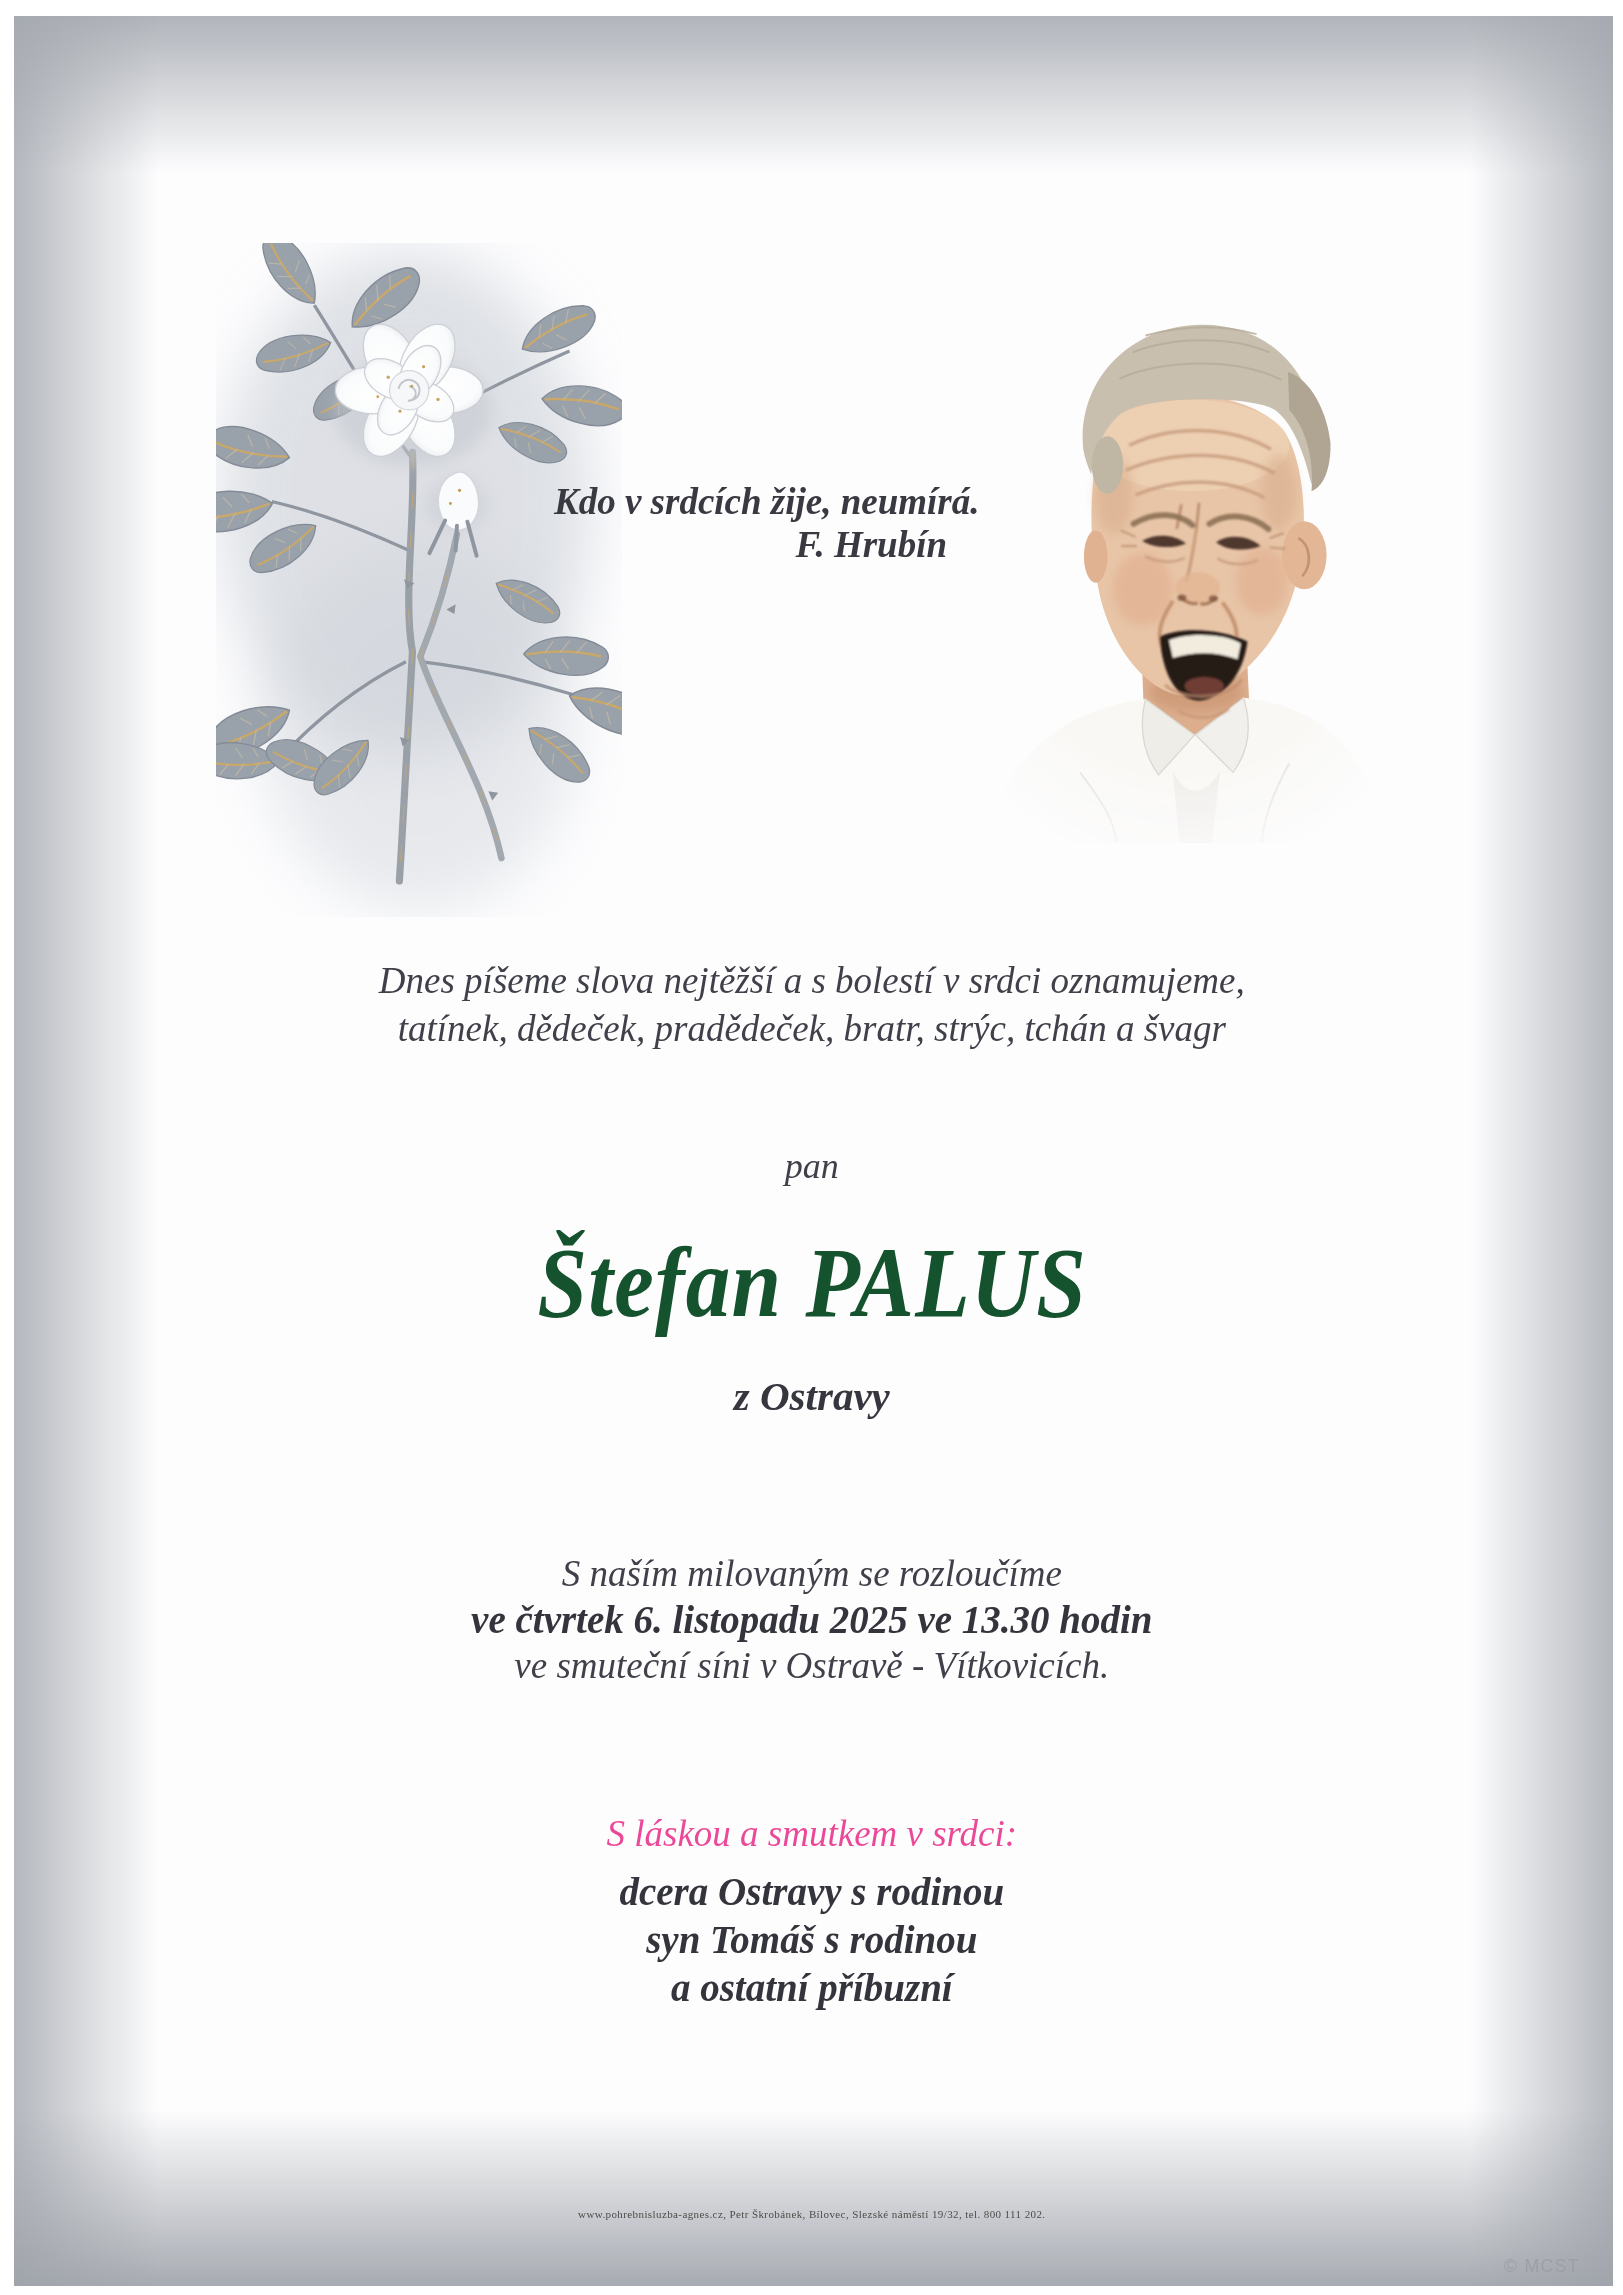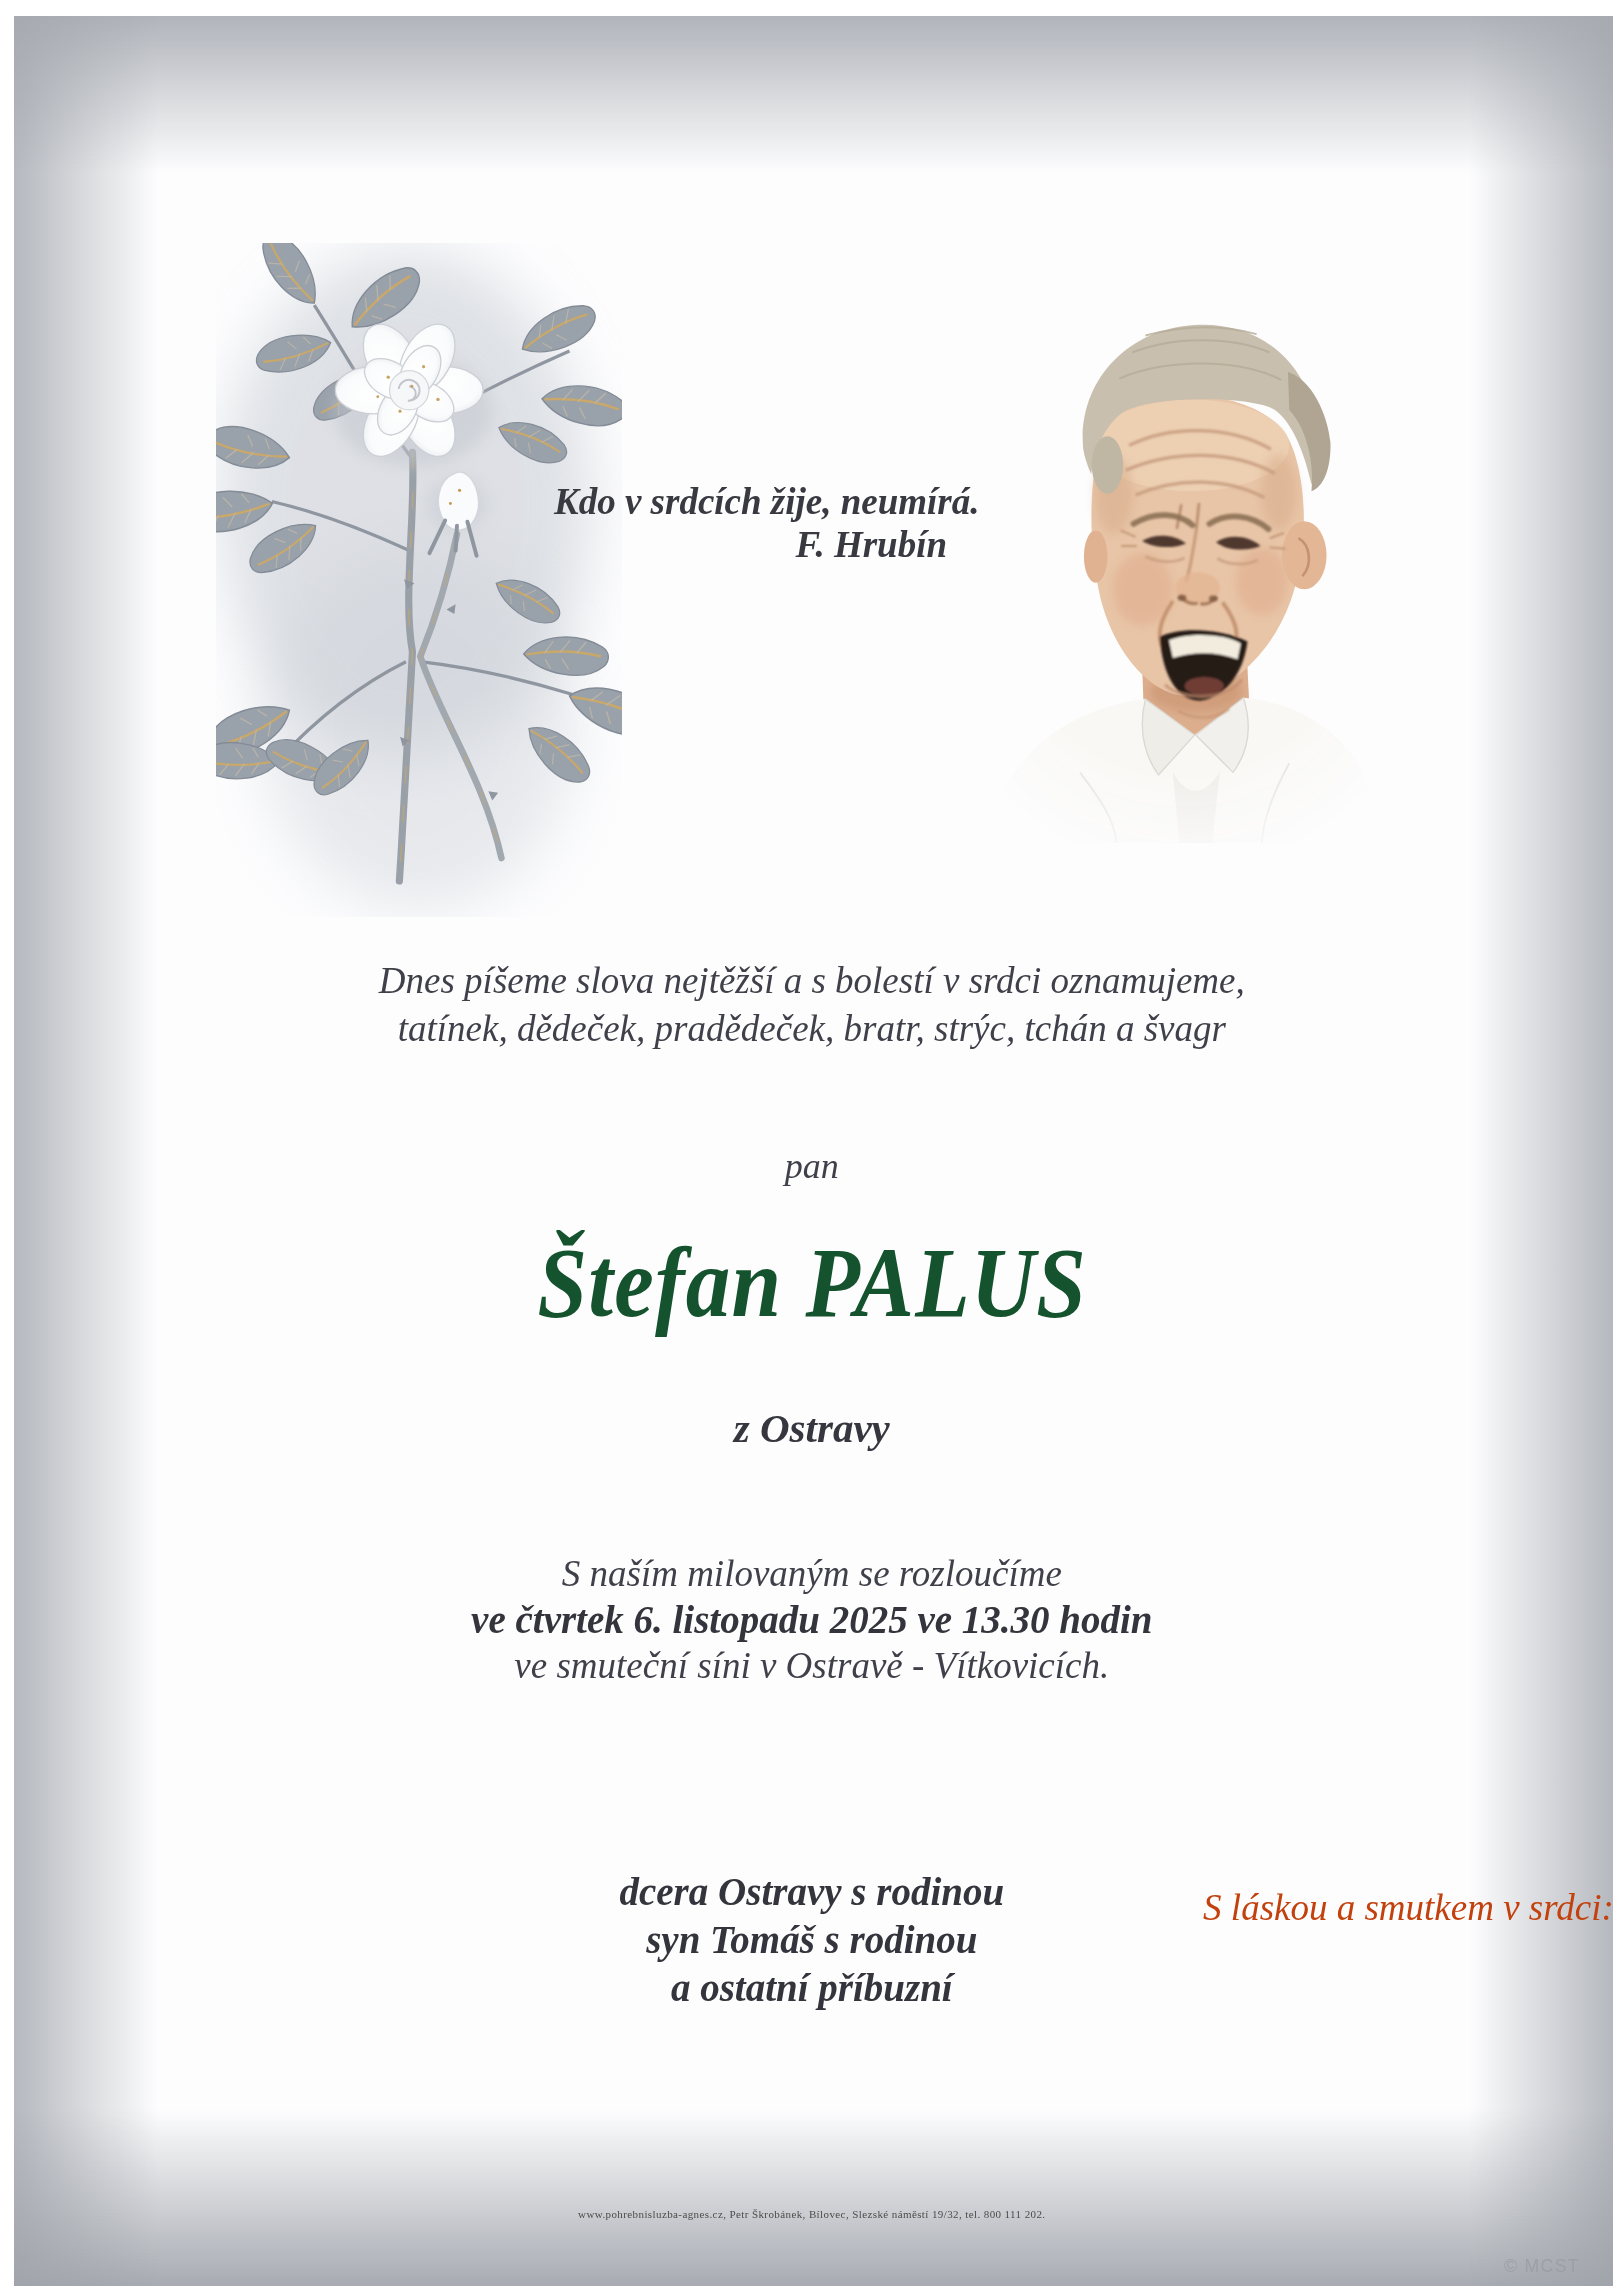--- a/index.html
+++ b/index.html
@@ -30,26 +30,26 @@
     font-size:37px; line-height:43px; color:#393941;
   }
   .quote-block .quote-line { padding-right:14.4px; }
 
   .announcement { top:957px; font-size:37px; line-height:48px; color:#40404a; }
   .salutation   { top:1145px; font-size:36px; color:#40404a; }
 
   .name-block   { top:1226px; font-size:99px; font-weight:bold; color:#14532d; }
   .name-block .squeeze { display:inline-block; transform:scaleX(0.90); transform-origin:center; letter-spacing:1.3px; }
 
-  .origin       { top:1372px; font-size:41px; font-weight:bold; color:#36363e;margin-top:32px; }
+  .origin       { top:1372px; font-size:41px; font-weight:bold; color:#36363e; }
 
   .farewell     { top:1551px; font-size:37px; line-height:46px; color:#40404a; }
   .farewell .bold-line { font-size:39px; font-weight:bold; color:#34343c; }
 
-  .mourners-intro { top:1886px; font-size:37px; color:#c2410c;text-align:right; }
+  .mourners-intro { top:1812px; font-size:37px; color:#ec4899; }
   .mourners-list  { top:1868px; font-size:39px; line-height:48px; font-weight:bold; color:#34343c; }
 
   .footer {
     top:2208px; font-size:11px; font-style:normal; letter-spacing:0.4px; color:#4e4c49;
     font-family:"Liberation Serif","DejaVu Serif",serif;
   }
   .watermark {
     position:absolute; left:1504px; top:2256px; font-size:17.7px;
     color:#999da3; opacity:.8; font-style:normal;
     font-family:"Liberation Sans","DejaVu Sans",sans-serif; letter-spacing:1.3px;

